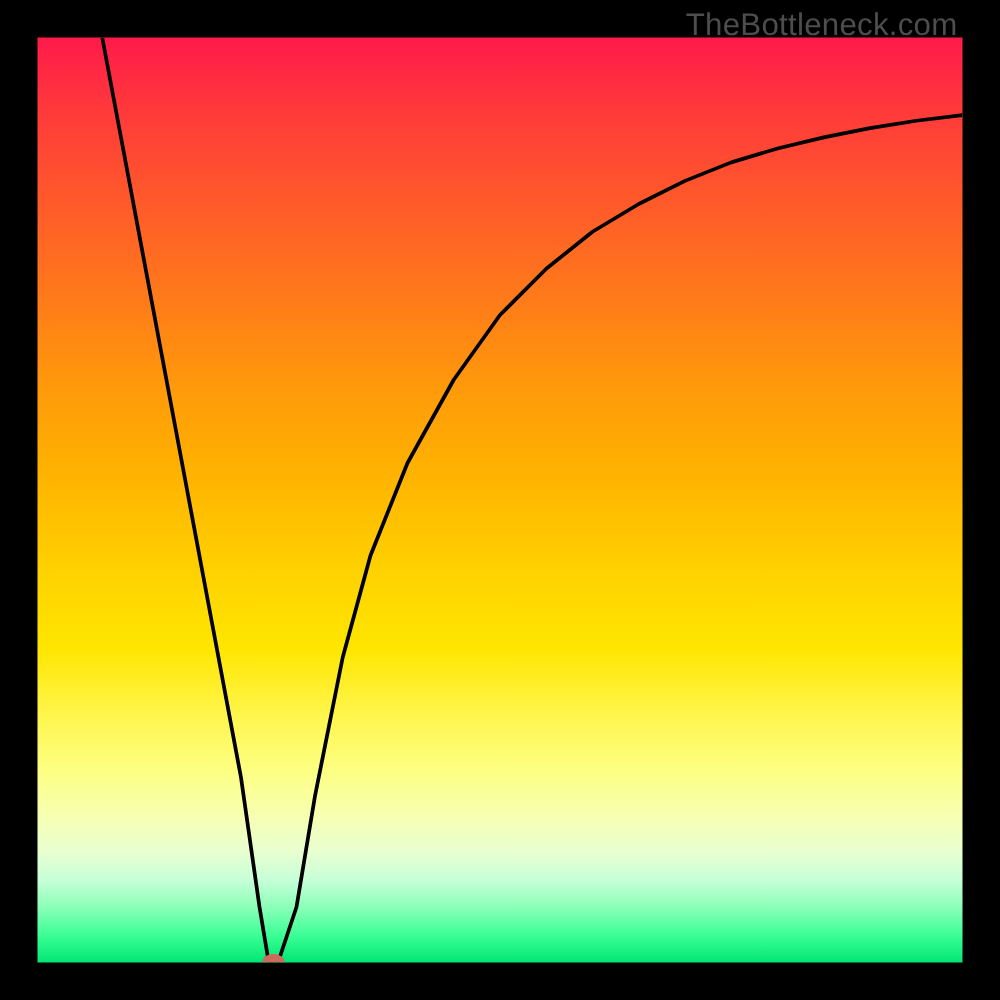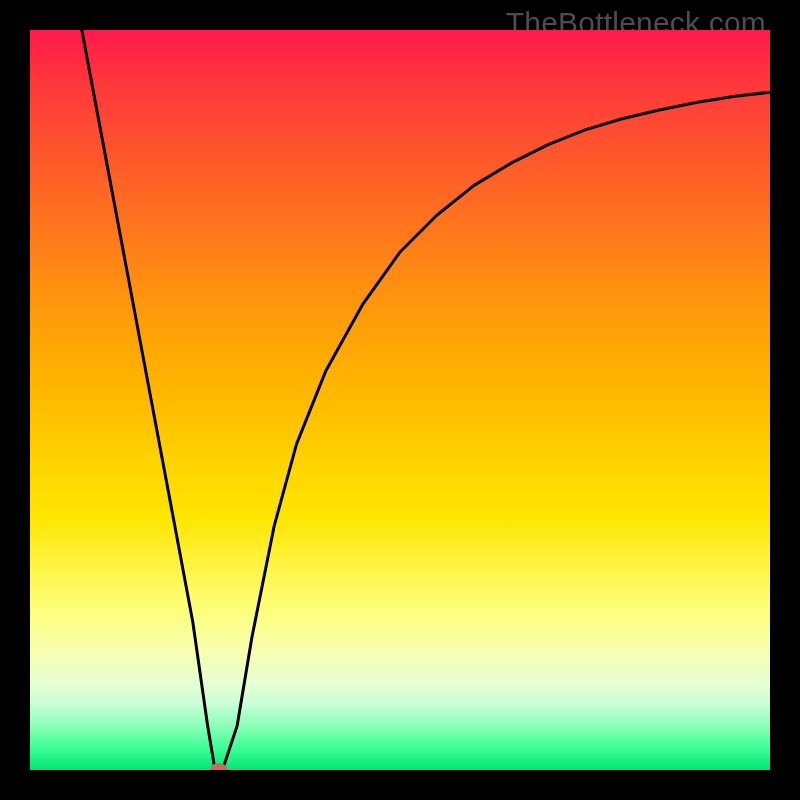--- a/index.html
+++ b/index.html
@@ -30,21 +30,21 @@
       #8bffb8 94%,
       #3dff96 97%,
       #00e673 100%
     );
     overflow: hidden;
   }
   .watermark {
     position: absolute;
     top: 6px; right: 34px;
     font-family: Arial, Helvetica, sans-serif;
-    font-size: 30px;
+    font-size: 25px;
     color: #4d4d4d;
     letter-spacing: 0.2px;
     user-select: none;
   }
   svg { display: block; }
 </style>
 </head>
 <body>
 
 <div class="frame">

